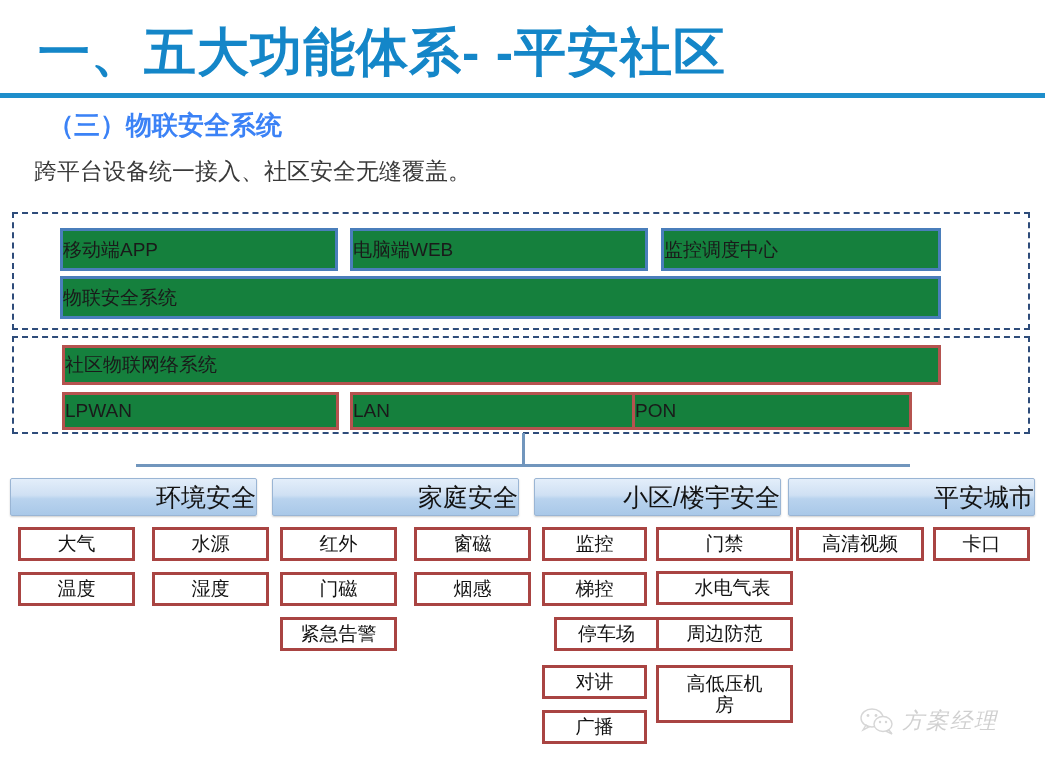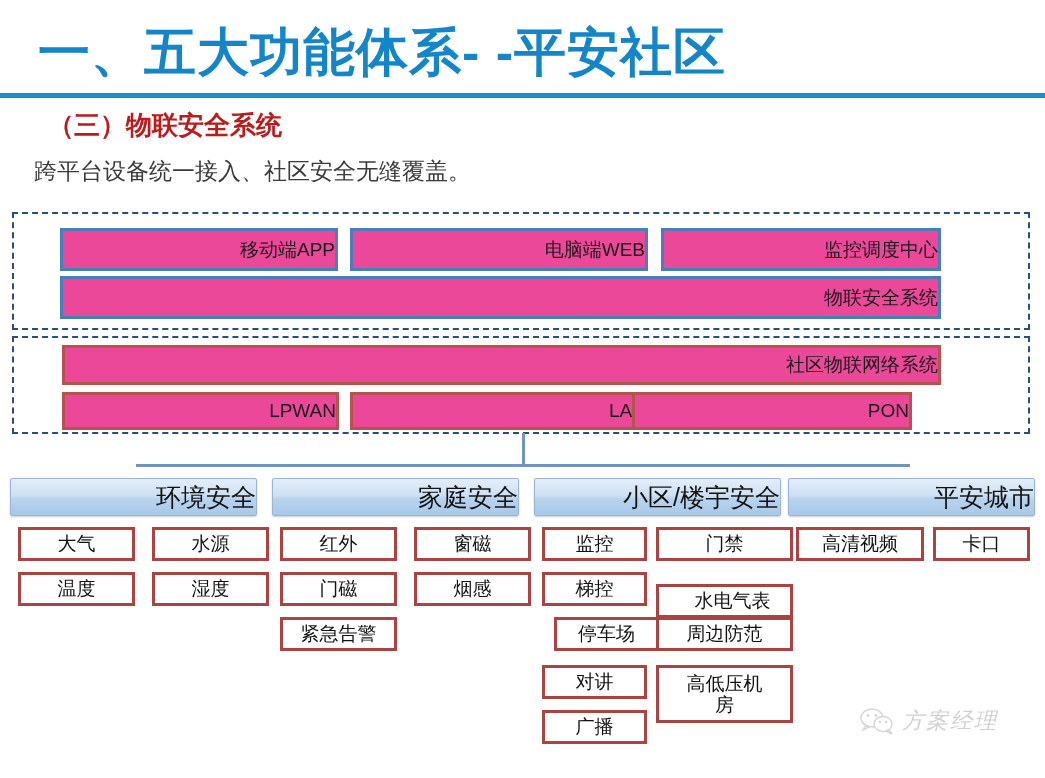--- a/index.html
+++ b/index.html
@@ -18,42 +18,42 @@
     color: #1486c8; white-space: nowrap;
   }
   .title-rule {
     position: absolute; left: 0; top: 93px; width: 1045px; height: 5px;
     background: #1e8ecb;
   }
 
   
   .subhead {
     position: absolute; left: 48px; top: 108px;
-    font-size: 26px; font-weight: bold; color: #b91c1c;
+    font-size: 26px; font-weight: bold; color: #3b82f6;
     letter-spacing: 0px; white-space: nowrap;
   }
   .lead {
     position: absolute; left: 34px; top: 156px;
     font-size: 23px; color: #3a3a3a; white-space: nowrap;
   }
 
   
   .dashbox {
     position: absolute;
     border: 2px dashed #2e4c7a;
     background: transparent;
   }
   #dash-upper { left: 12px; top: 212px; width: 1018px; height: 118px; }
   #dash-lower { left: 12px; top: 336px; width: 1018px; height: 98px; }
 
   
   .archbox {
     position: absolute;
-    display: flex; align-items: center; justify-content: flex-end;
-    background: #ec4899;
+    display: flex; align-items: center; justify-content: flex-start;
+    background: #15803d;
     font-size: 19px; color: #1a1a1a; white-space: nowrap;
   }
   .archbox.blue { border: 3px solid #4a7ebb; }
   .archbox.red  { border: 3px solid #b5534f; }
 
   
   .conn-v {
     position: absolute; left: 522px; top: 433px;
     width: 3px; height: 33px; background: #7196bd;
   }
@@ -198,21 +198,21 @@
         </div>
       <div class="leaf" style="left:8px;  top:138px; width:105px; height:34px;">
           <span>对讲</span>
         </div>
       <div class="leaf" style="left:8px;  top:183px; width:105px; height:34px;">
           <span>广播</span>
         </div>
       <div class="leaf" style="left:122px; top:0px;   width:137px; height:34px;">
           <span>门禁</span>
         </div>
-      <div class="leaf" style="left:122px; top:57px;  width:137px; height:34px;padding-left:16px;">
+      <div class="leaf" style="left:122px; top:44px;  width:137px; height:34px;padding-left:16px;">
           <span>水电气表</span>
         </div>
       <div class="leaf" style="left:122px; top:90px;  width:137px; height:34px;">
           <span>周边防范</span>
         </div>
       <div class="leaf" style="left:122px; top:138px; width:137px; height:58px;">
           <span style="width:80px; display:block;">高低压机房</span>
         </div>
     </div>
   </div>

